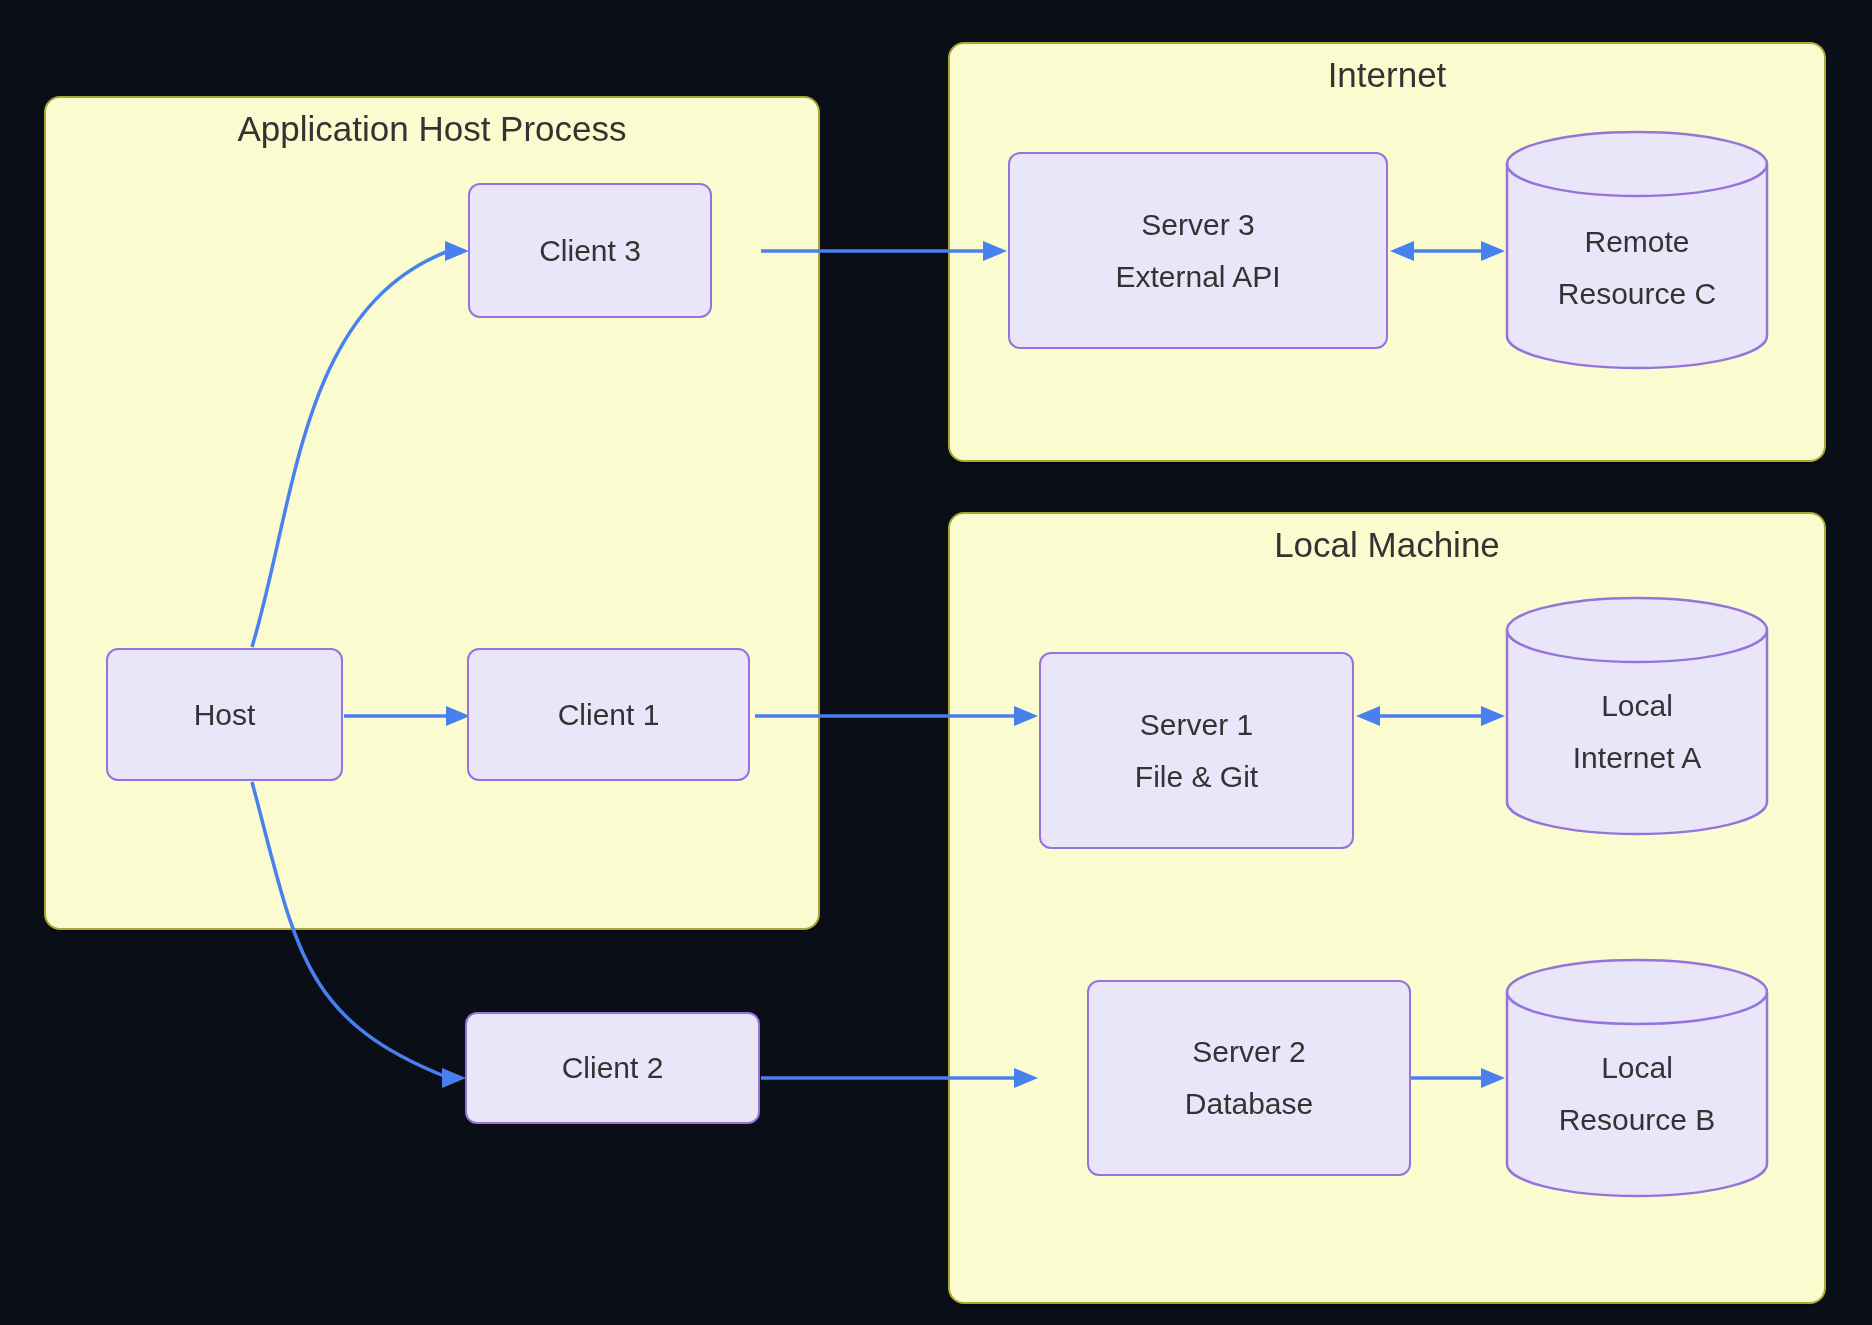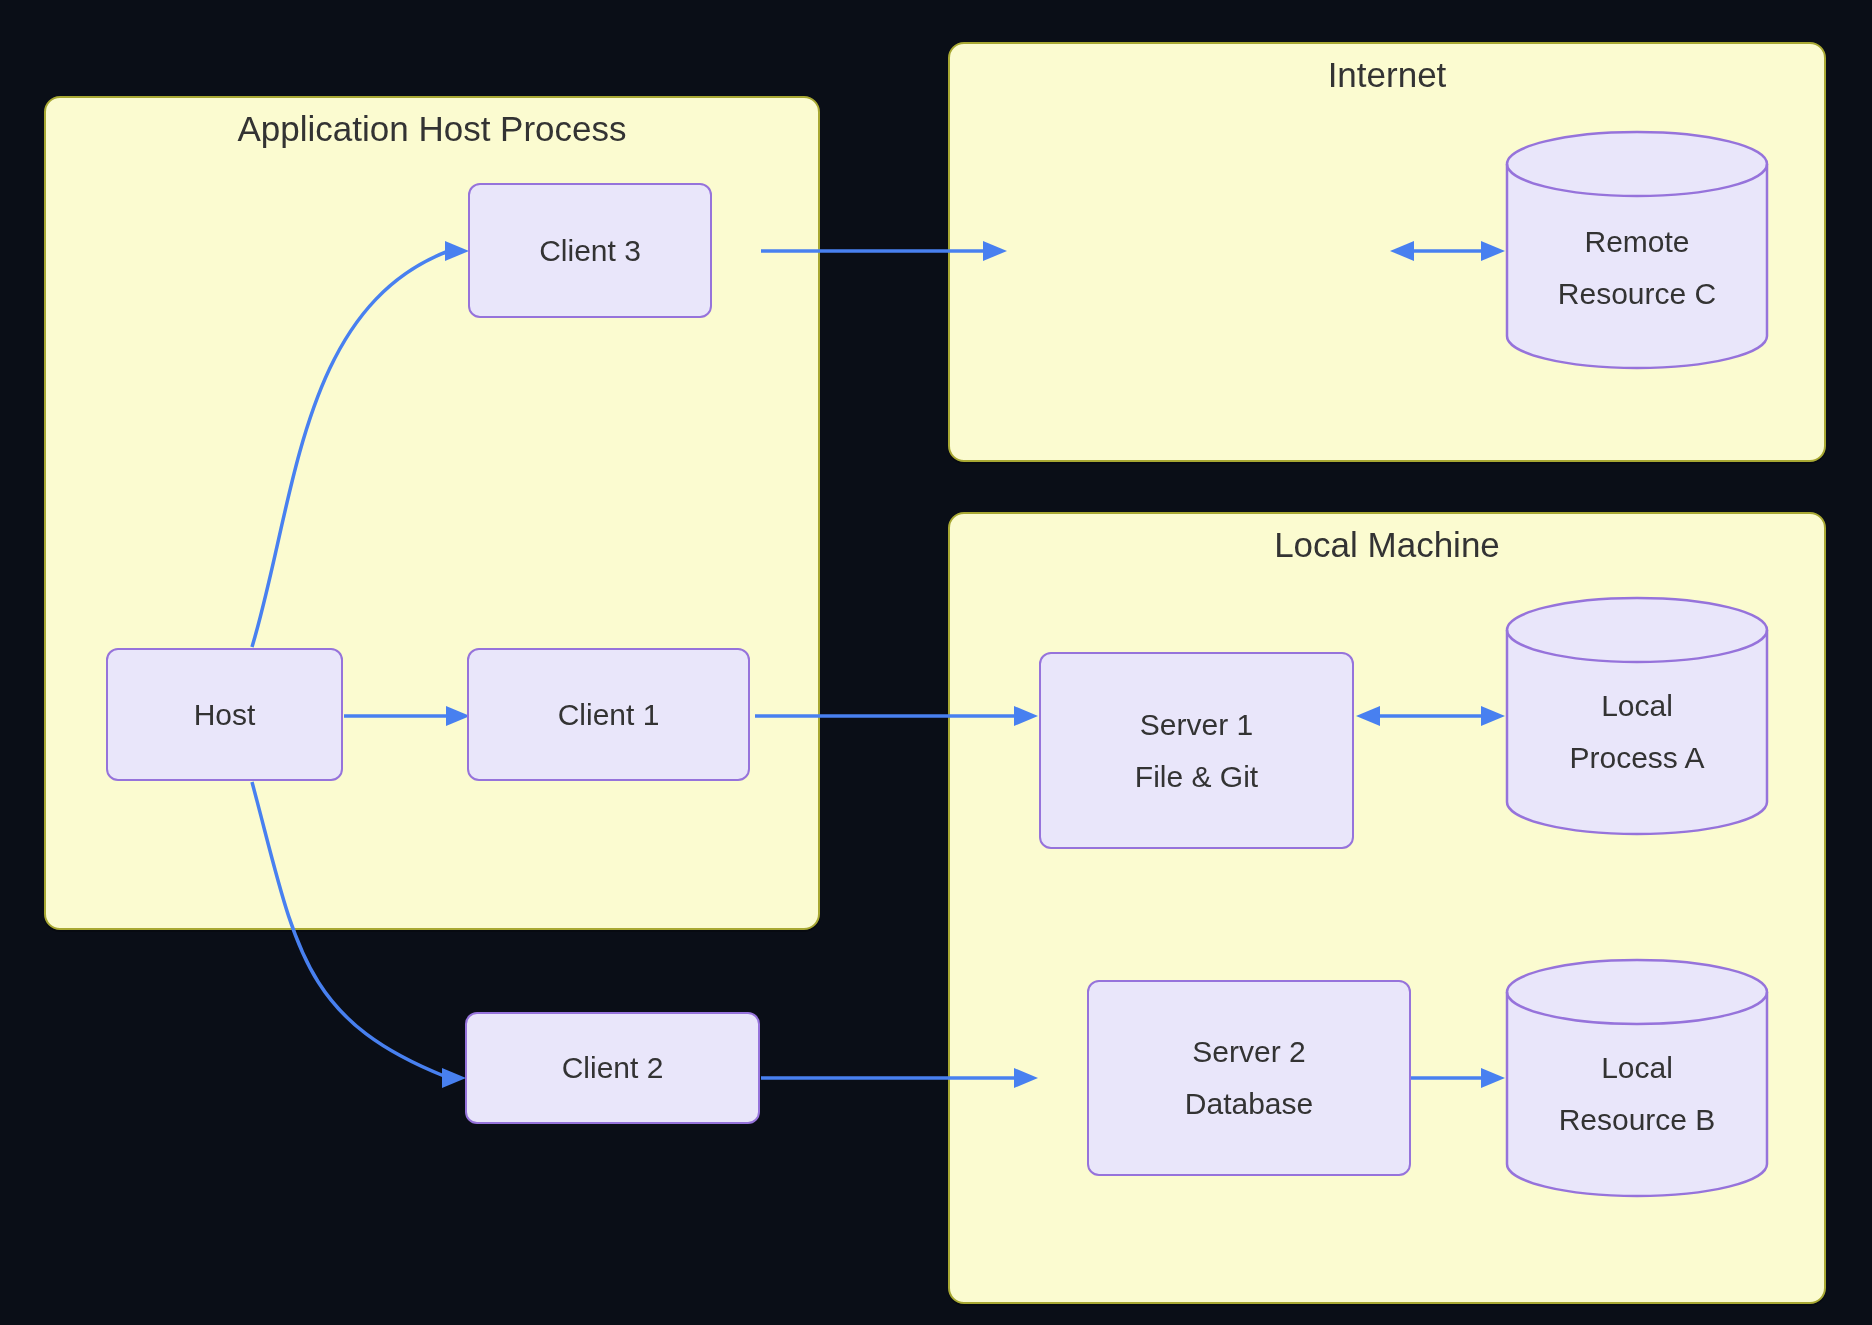--- a/index.html
+++ b/index.html
@@ -156,39 +156,43 @@
   </div>
 
   <div class="node" style="left:467px;top:648px;width:283px;height:133px;">
     <span>Client 1</span>
   </div>
 
   <div class="node" style="left:465px;top:1012px;width:295px;height:112px;">
     <span>Client 2</span>
   </div>
 
+  <div class="node" style="left:1008px;top:152px;width:380px;height:197px;">
+    <span>Server 3</span>
+    <span>External API</span>
+  </div>
 
   <div class="node" style="left:1039px;top:652px;width:315px;height:197px;">
     <span>Server 1</span>
     <span>File &amp; Git</span>
   </div>
 
   <div class="node" style="left:1039px;top:980px;width:324px;height:196px;margin-left:48px;">
     <span>Server 2</span>
     <span>Database</span>
   </div>
 
   <div class="cyl-label" style="left:1637px;top:268px;">
     <div>Remote</div>
     <div>Resource C</div>
   </div>
 
   <div class="cyl-label" style="left:1637px;top:732px;">
     <div>Local</div>
-    <div>Process A</div>
+    <div>Internet A</div>
   </div>
 
   <div class="cyl-label" style="left:1637px;top:1094px;">
     <div>Local</div>
     <div>Resource B</div>
   </div>
 
 </div>
 
 </body></html>

